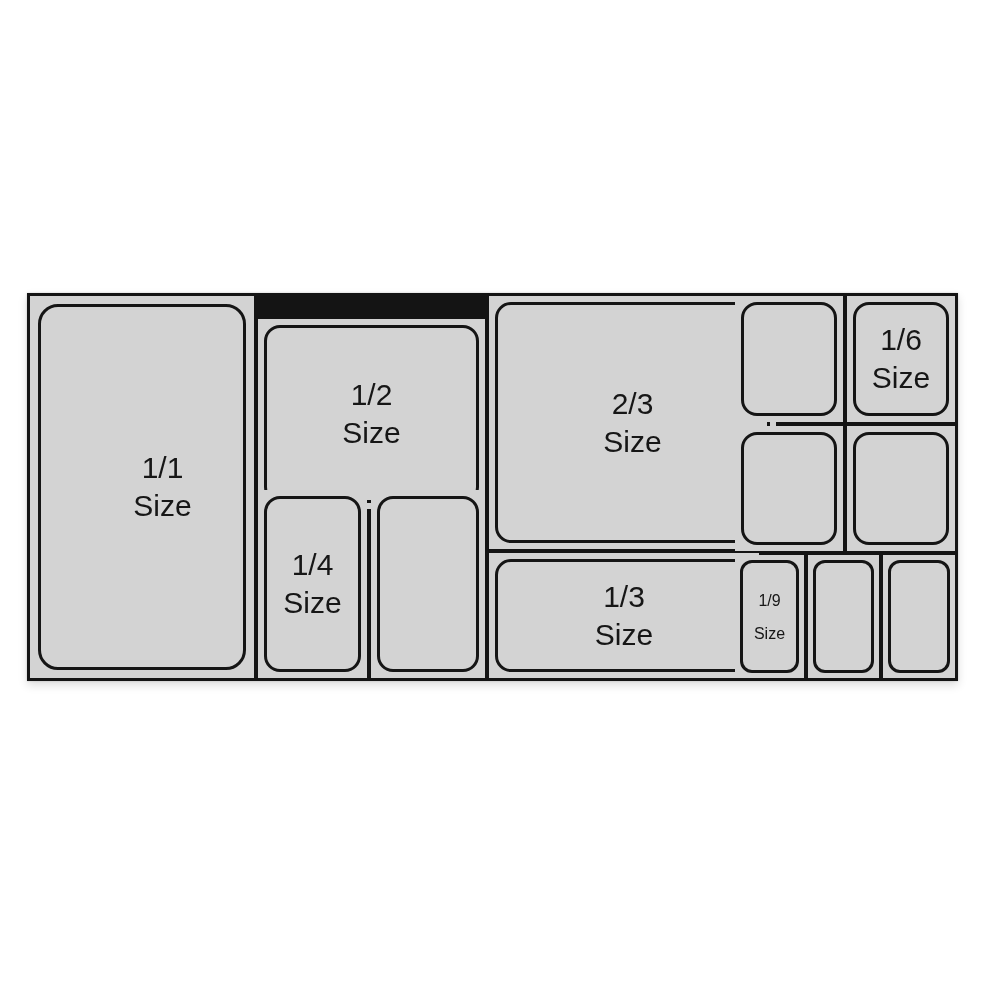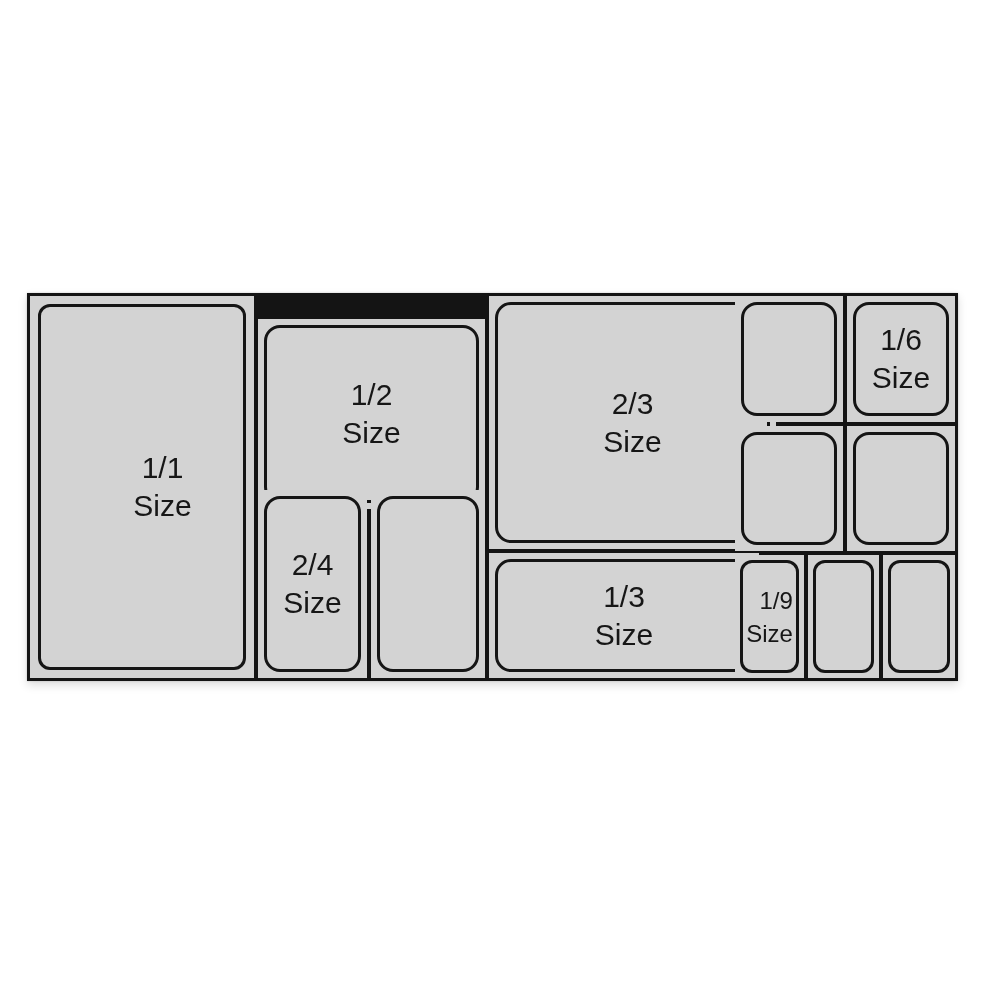--- a/index.html
+++ b/index.html
@@ -35,37 +35,37 @@
     position: absolute;
     inset: 6px;
     border: 3px solid #151515;
     border-radius: 16px;
     background: #d3d3d3;
     display: flex;
     flex-direction: column;
     align-items: center;
     justify-content: center;
   }
-  .c1 .pan { inset: 8px; border-radius: 12px; padding-left: 41px; }
+  .c1 .pan { inset: 8px; border-radius: 20px; padding-left: 41px; }
   .c11 .pan, .c12 .pan, .c13 .pan { inset: 5px; border-radius: 12px; }
 
   .label {
     display: flex;
     flex-direction: column;
     align-items: center;
     justify-content: center;
     color: #161616;
     font-weight: 400;
     font-size: 30px;
     line-height: 38px;
     letter-spacing: 0px;
     text-align: center;
     white-space: nowrap;
   }
-  .c11 .label { font-size: 24px; line-height: 33px; align-items: flex-end; }
+  .c11 .label { font-size: 16px; line-height: 33px; }
   .line { display: block; }
 
   
   .c1  { left: 3px;   top: 3px;   width: 224px; height: 382px; }
   .c2  { left: 231px; top: 3px;   width: 227px; height: 190px; margin-top: 23px; }
   .c3  { left: 231px; top: 197px; width: 109px; height: 188px; }
   .c4  { left: 344px; top: 197px; width: 114px; height: 188px; }
   .c5  { left: 462px; top: 3px;   width: 287px; height: 253px; }
   .c6  { left: 462px; top: 260px; width: 270px; height: 125px; }
   .c7  { left: 708px; top: 3px;   width: 108px; height: 126px; }
@@ -96,21 +96,21 @@
         <div class="label">
           <span class="line">1/2</span>
           <span class="line">Size</span>
         </div>
       </div>
     </div>
 
     <div class="cell c3">
       <div class="pan">
         <div class="label">
-          <span class="line">2/4</span>
+          <span class="line">1/4</span>
           <span class="line">Size</span>
         </div>
       </div>
     </div>
 
     <div class="cell c4">
       <div class="pan"></div>
     </div>
 
     <div class="cell c5">

